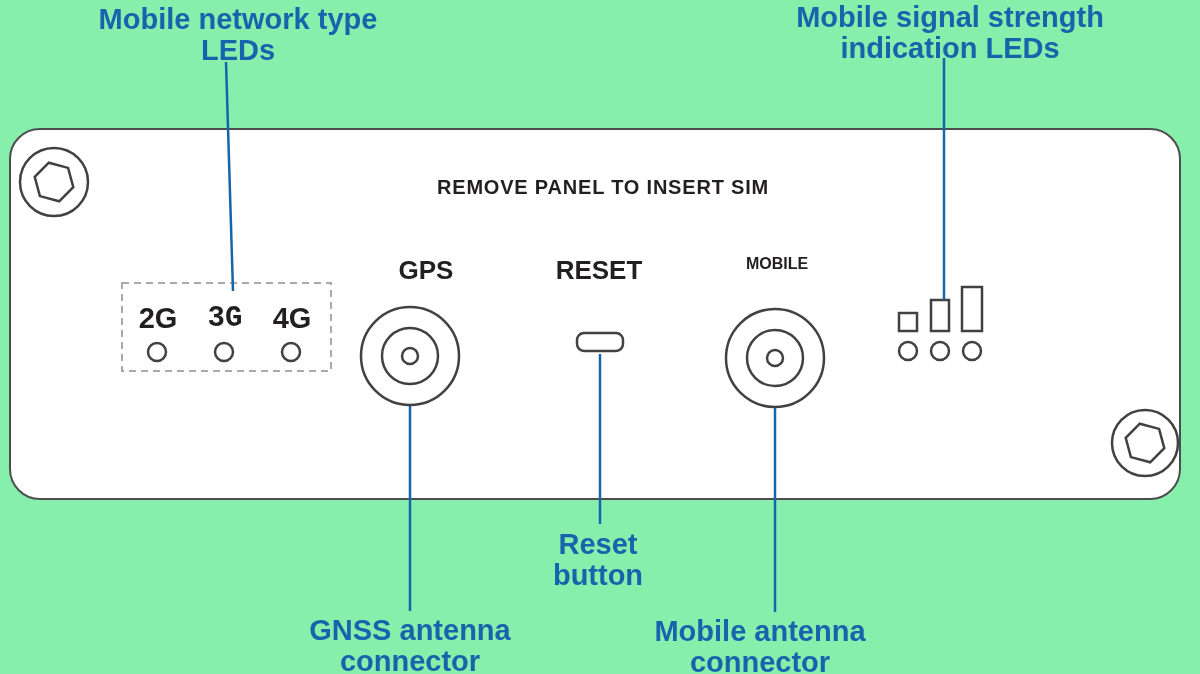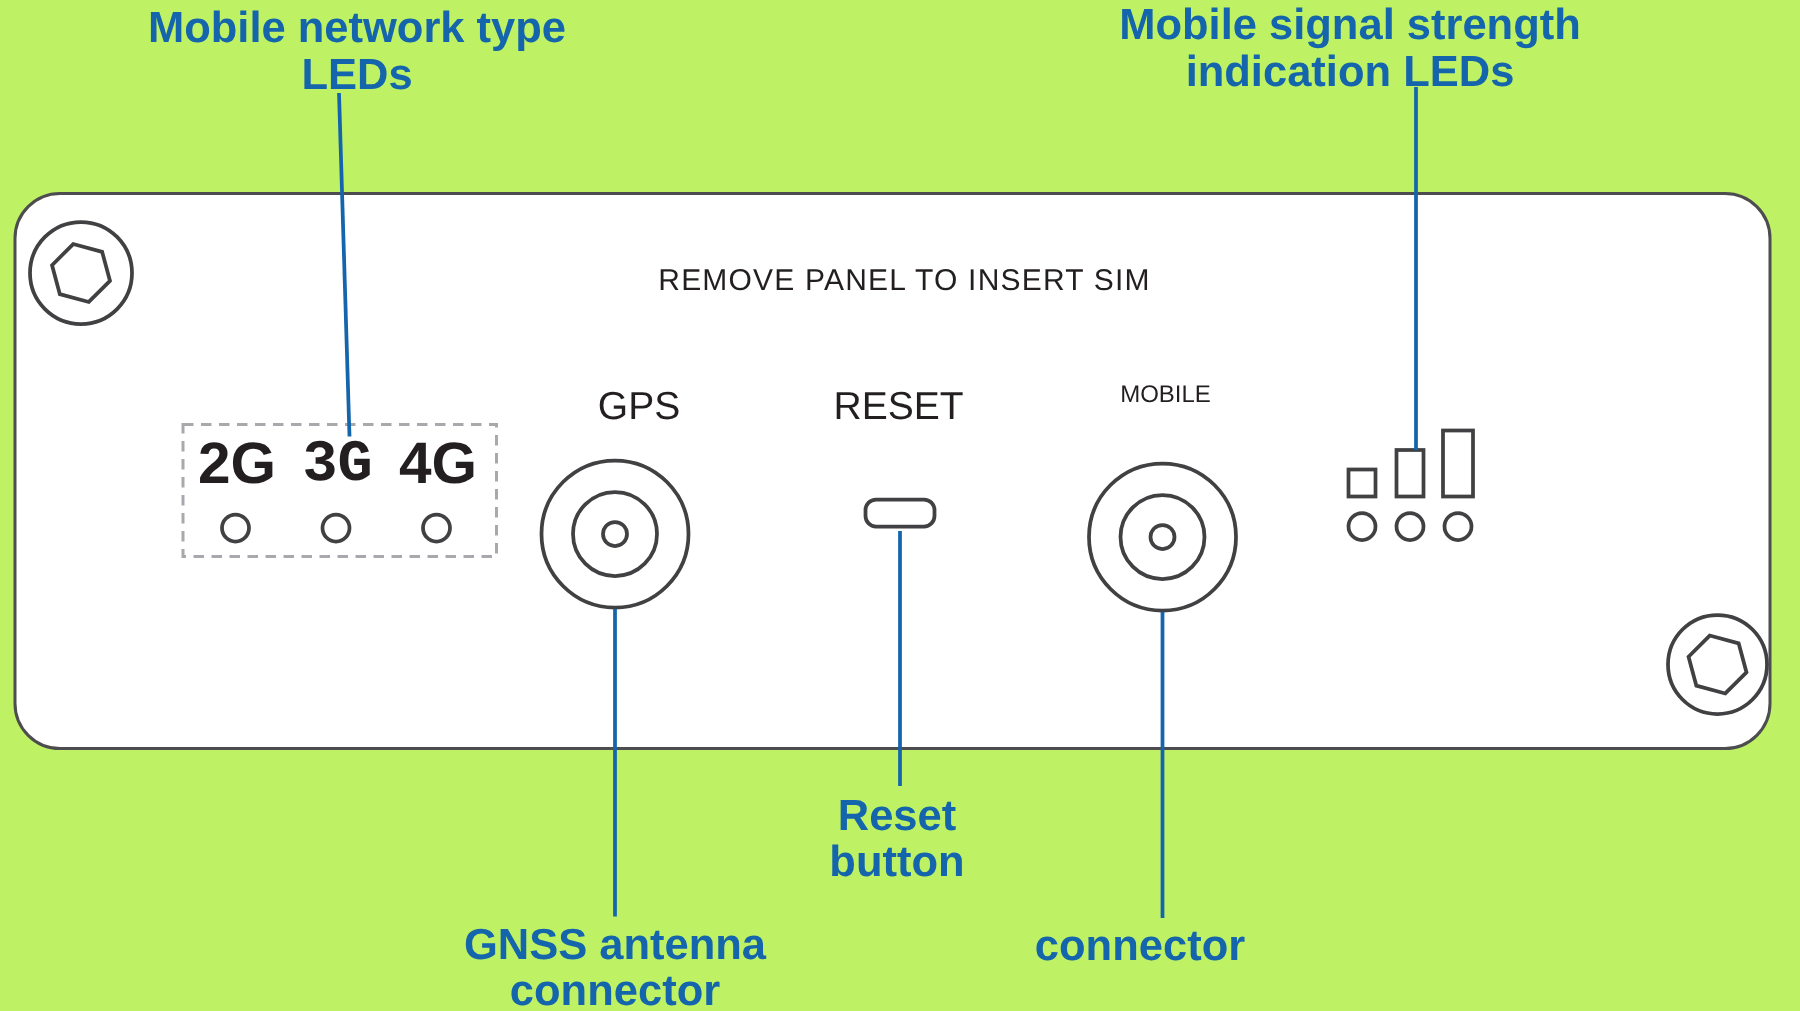--- a/index.html
+++ b/index.html
@@ -5,21 +5,21 @@
   html, body {
     margin: 0;
     padding: 0;
     background: #ffffff;
     font-family: "Liberation Sans", sans-serif;
   }
   .stage {
     position: relative;
     width: 1200px;
     height: 674px;
-    background: #bef264;
+    background: #86efac;
     overflow: hidden;
   }
   .art {
     position: absolute;
     left: 0;
     top: 0;
   }
   
   .panel-outline { fill: #ffffff; stroke: #4d4d4f; stroke-width: 2; }
   .s  { fill: #ffffff; stroke: #414042; stroke-width: 2.5; }
@@ -35,35 +35,35 @@
     font-weight: 700;
     font-size: 29px;
     line-height: 31px;
     text-align: center;
     white-space: nowrap;
   }
   .dev-label {
     position: absolute;
     transform: translateX(-50%);
     color: #231f20;
-    font-weight: 400;
+    font-weight: 700;
     white-space: nowrap;
   }
   .sim-notice   { left: 603px; top: 176px; font-size: 20px; letter-spacing: 0.8px; }
   .lbl-gps      { left: 426px; top: 255px; font-size: 26px; }
   .lbl-reset    { left: 599px; top: 255px; font-size: 26px; }
   .lbl-mobile   { left: 777px; top: 255px; font-size: 16px; }
-  .net-type     { position: absolute; transform: translateX(-50%); top: 288px;
-                  color: #231f20; font-weight: 700; font-size: 39px; white-space: nowrap; }
+  .net-type     { position: absolute; transform: translateX(-50%); top: 302px;
+                  color: #231f20; font-weight: 700; font-size: 29px; white-space: nowrap; }
   .nt-2g { left: 158px; }
   .nt-3g { left: 225px; font-family: Liberation Mono, monospace; }
   .nt-4g { left: 292px; }
 
   .c-network   { left: 238px; top: 4px; }
-  .c-signal    { left: 900px; top: 2px; }
+  .c-signal    { left: 950px; top: 2px; }
   .c-reset     { left: 598px; top: 529px; }
   .c-gnss      { left: 410px; top: 615px; }
   .c-mobileant { left: 760px; top: 616px; }
 </style>
 </head>
 <body>
 
 <div class="stage">
 
   <svg class="art" width="1200" height="674" viewBox="0 0 1200 674">
@@ -131,20 +131,21 @@
     <div>Reset</div>
     <div>button</div>
   </div>
 
   <div class="callout c-gnss">
     <div>GNSS  antenna</div>
     <div>connector</div>
   </div>
 
   <div class="callout c-mobileant">
+    <div>Mobile antenna</div>
     <div>connector</div>
   </div>
 
   <div class="dev-label sim-notice">REMOVE PANEL TO INSERT SIM</div>
 
   <div class="dev-label lbl-gps">GPS</div>
 
   <div class="dev-label lbl-reset">RESET</div>
 
   <div class="dev-label lbl-mobile">MOBILE</div>

